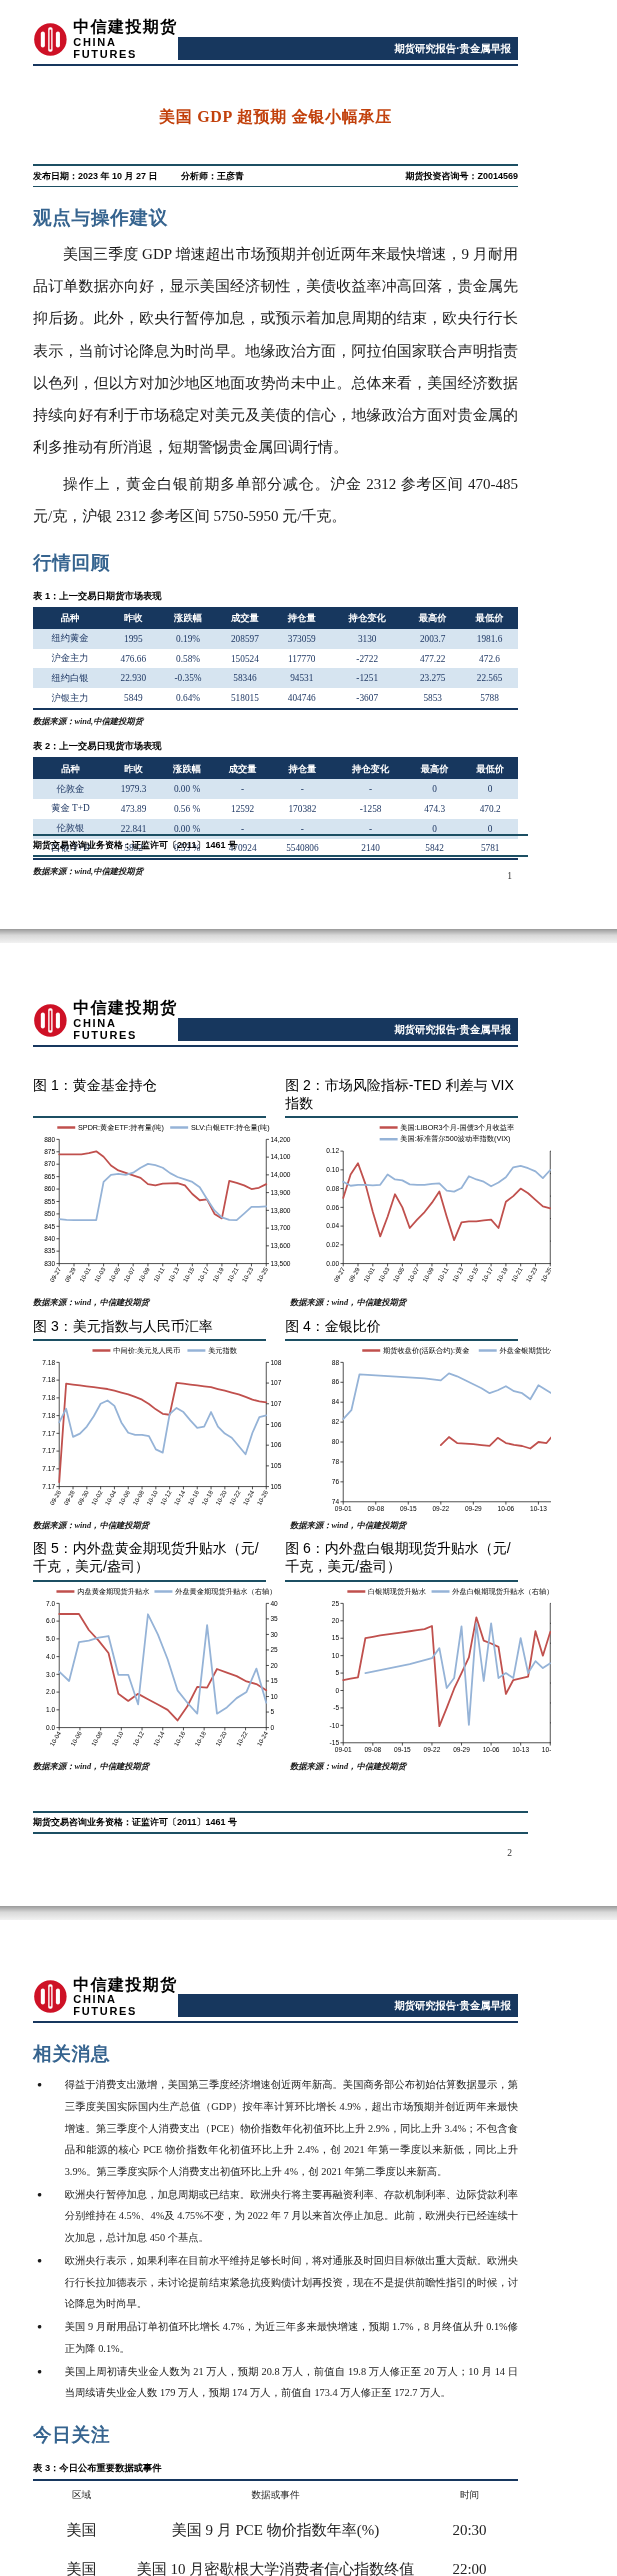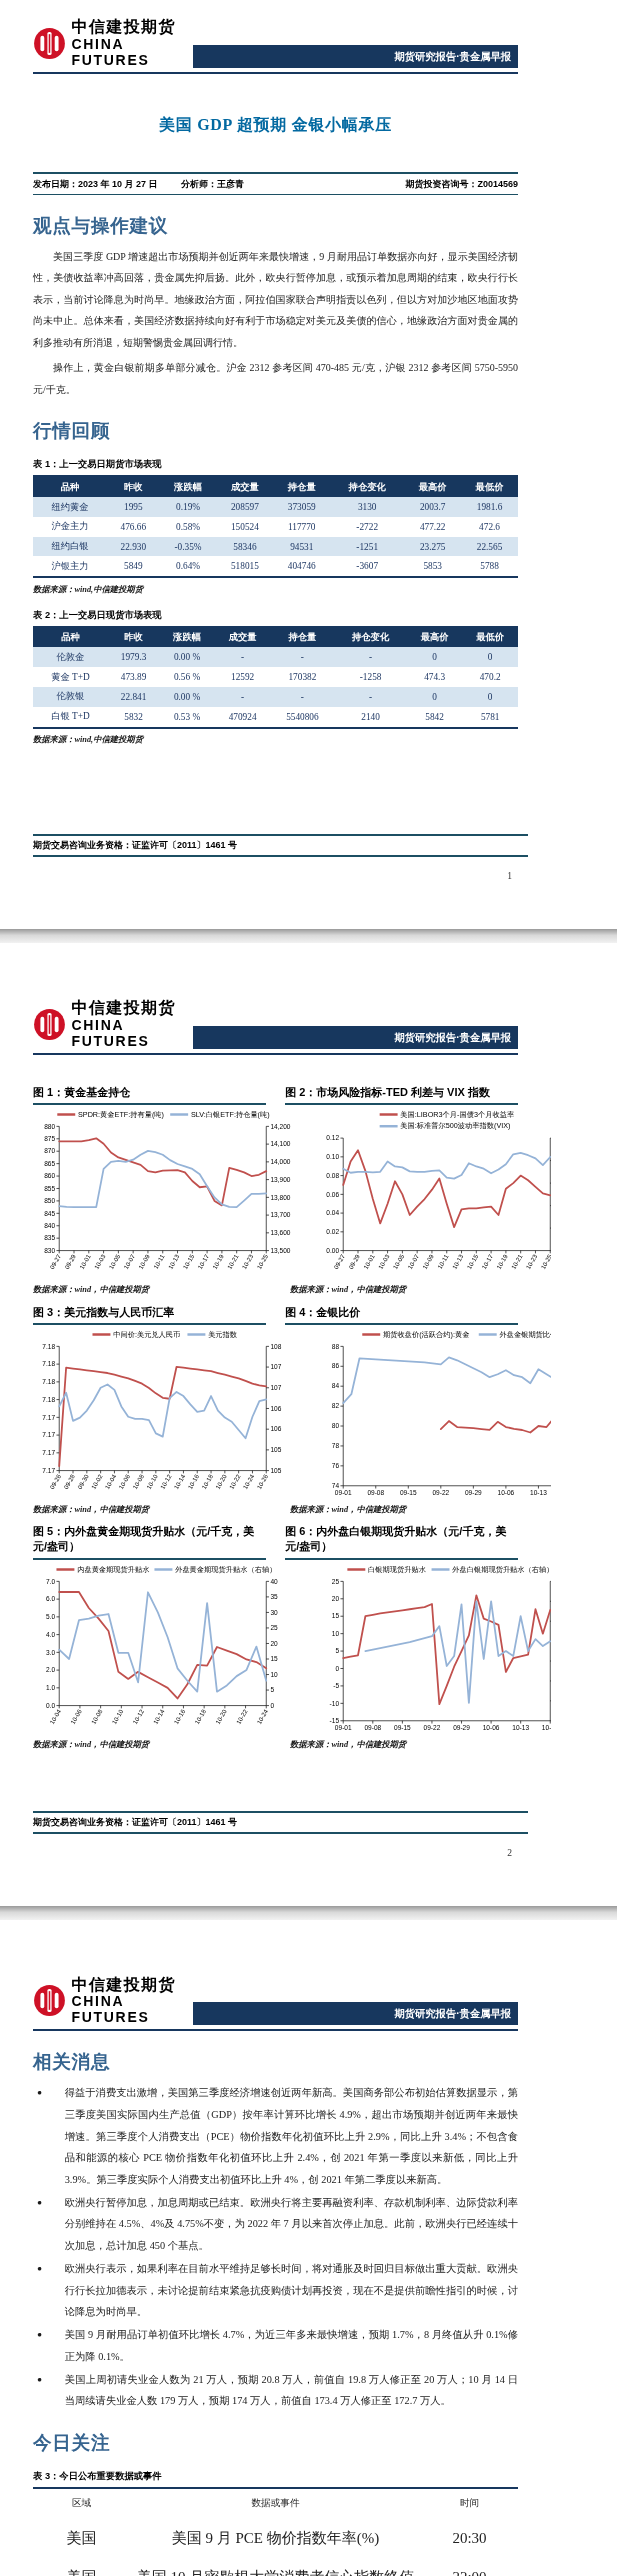--- a/index.html
+++ b/index.html
@@ -8,36 +8,36 @@
   .page1{height:929px;}
   .page2{height:963px;}
   .page3{height:657px;}
   .page-gap{height:13.8px;background:linear-gradient(to bottom,#9a9a9a,#d9d9d9 45%,#f2f2f2);}
   .inner{padding:0 33px;}
 
   
   .hdr{display:flex;align-items:flex-end;justify-content:space-between;border-bottom:2.1px solid #17375E;padding-bottom:4.1px;}
   .brand{display:flex;align-items:center;gap:5.5px;}
   .brand-txt .cn{font-size:16px;font-weight:bold;letter-spacing:1.4px;color:#000;line-height:1.05;}
-  .brand-txt .en{font-size:14px;font-weight:bold;letter-spacing:1.7px;color:#000;}
+  .brand-txt .en{font-size:11px;font-weight:bold;letter-spacing:1.7px;color:#000;}
   .banner{background:#17375E;color:#fff;font-weight:bold;font-size:10.3px;height:23px;line-height:23px;
           width:358px;text-align:right;padding-right:6.9px;box-sizing:border-box;padding-left:40px;}
   .p1-hdr{padding-top:19.3px;}
   .p23-hdr{padding-top:57px;}
 
-  .report-title{text-align:center;font-size:16px;font-weight:bold;color:#0369a1;margin-top:41px;letter-spacing:0.7px;
+  .report-title{text-align:center;font-size:16px;font-weight:bold;color:#c2410c;margin-top:41px;letter-spacing:0.7px;
     font-family:"Liberation Serif","DejaVu Serif",serif;}
 
   .info-bar{margin-top:36px;border-top:2.1px solid #1c4f63;border-bottom:1.4px solid #1c4f63;
     padding:3.4px 0;display:flex;font-size:9px;font-weight:bold;color:#000;}
   .info-left{flex:1;display:flex;gap:23.4px;}
   .info-bar span{white-space:nowrap;}
 
   h2.sec{color:#36648F;font-size:18.6px;font-weight:bold;margin:18px 0 6.9px 0;letter-spacing:0.7px;}
-  .body-text{font-family:"Liberation Serif","DejaVu Serif",serif;font-size:10px;line-height:2.15;
+  .body-text{font-family:"Liberation Serif","DejaVu Serif",serif;font-size:15px;line-height:2.15;
     text-align:justify;color:#1a1a1a;margin:4.1px 0;}
   .indent{text-indent:2em;}
 
   .tbl-caption{font-size:9.3px;font-weight:bold;color:#000;margin:13.8px 0 4.1px 0;}
   table.data{width:100%;border-collapse:collapse;border-top:2.1px solid #17375E;border-bottom:2.1px solid #17375E;}
   table.data th{background:#17375E;color:#fff;font-size:9.3px;font-weight:bold;padding:3.4px 1.4px;text-align:center;}
   table.data td{font-family:"Liberation Serif","DejaVu Serif",serif;font-size:9.3px;color:#1F3864;
     text-align:center;padding:3.4px 1.4px;}
   table.data tr.alt td{background:#D6E4F0;}
   table.plain{width:100%;border-collapse:collapse;border-top:2.1px solid #17375E;border-bottom:2.1px solid #17375E;}
@@ -49,21 +49,21 @@
 
   .page-footer{position:absolute;left:33px;right:23px;bottom:72px;border-top:2.1px solid #1c4f63;
     border-bottom:2.1px solid #1c4f63;padding:2.8px 0;font-size:9px;font-weight:bold;color:#000;}
   .page-num{position:absolute;right:39px;bottom:48px;font-size:9.6px;color:#333;
     font-family:"Liberation Serif","DejaVu Serif",serif;}
 
   
   .chart-grid{margin-top:30px;}
   .chart-row{margin-bottom:9.6px;}
   .chart-titles{display:flex;gap:19.3px;}
-  .chart-title{flex:1;font-size:11px;font-weight:bold;color:#000;border-bottom:2.1px solid #1c4f63;padding-bottom:3.4px;}
+  .chart-title{flex:1;font-size:14px;font-weight:normal;color:#000;border-bottom:2.1px solid #1c4f63;padding-bottom:3.4px;}
   .chart-pair{display:flex;gap:19.3px;margin-top:2.1px;}
   .chart-cell{flex:1;}
   .chart-sources{display:flex;gap:29px;margin:2.8px 0 9.6px 0;}
   .chart-sources .src{flex:1;margin:0;}
   svg.chart{display:block;}
 
   
   ul.bullets{list-style:none;margin:6.9px 0 0 0;padding:0;}
   ul.bullets li{display:flex;font-family:"Liberation Serif","DejaVu Serif",serif;font-size:10.3px;
     line-height:2.1;text-align:justify;color:#1a1a1a;margin-bottom:1.4px;}

